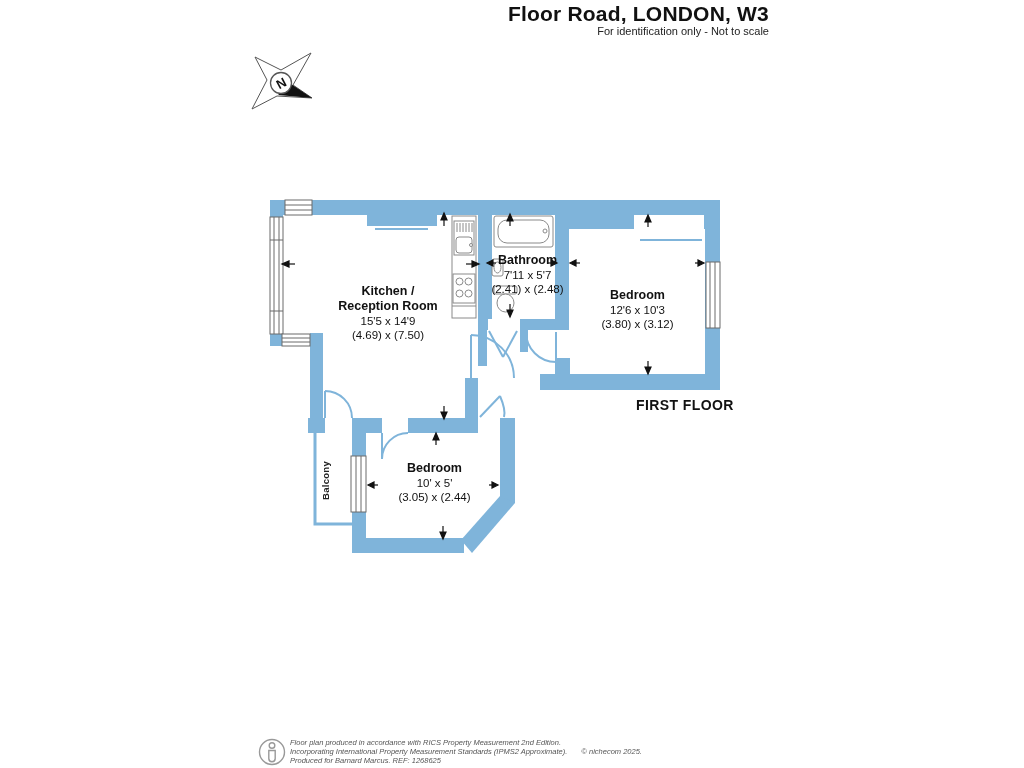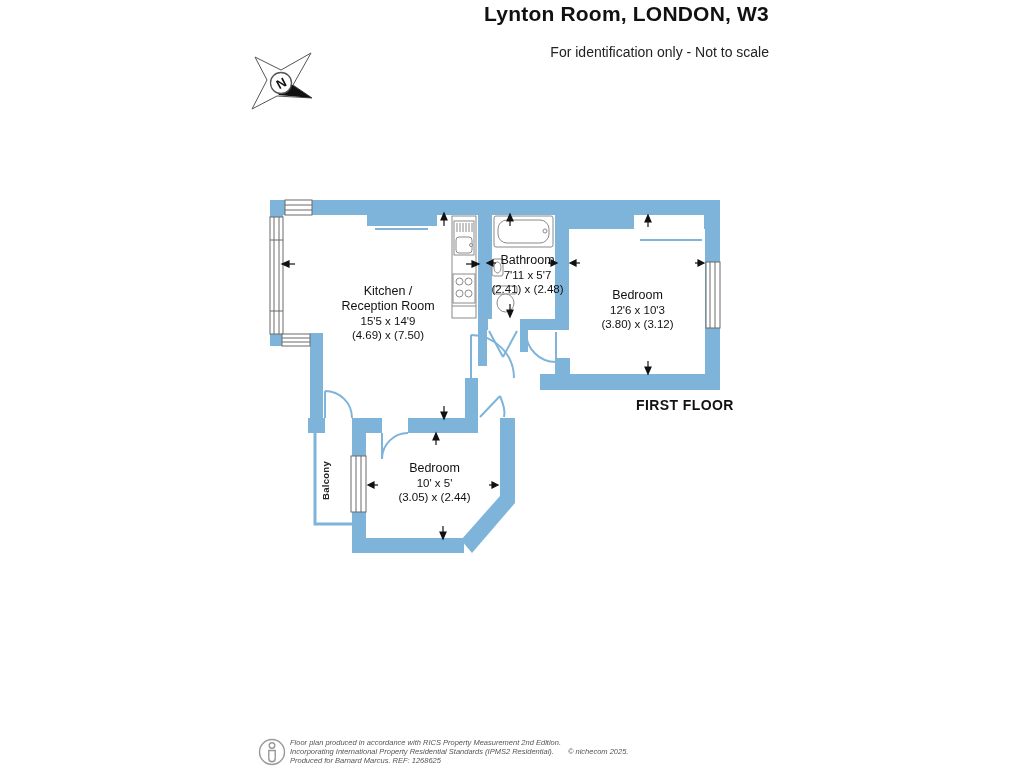--- a/index.html
+++ b/index.html
@@ -6,24 +6,24 @@
   body{
     width:1024px;height:768px;position:relative;background:#ffffff;
     font-family:"Liberation Sans", sans-serif;color:#111;overflow:hidden;
   }
   #plan-svg{position:absolute;left:0;top:0;z-index:1;}
   .txt{position:absolute;z-index:2;}
   
   .header{right:255px;top:1px;text-align:right;}
   .title{font-size:21px;font-weight:bold;line-height:25px;letter-spacing:.2px;}
   .area{font-size:13.5px;line-height:16px;margin-top:3px;}
-  .disclaimer{font-size:14px;line-height:11px;margin-top:21px;color:#222;}
+  .disclaimer{font-size:11px;line-height:11px;margin-top:0;color:#222;}
   
   .room-label{text-align:center;}
-  .room-name{font-weight:normal;font-size:12.5px;line-height:15px;}
+  .room-name{font-weight:bold;font-size:12.5px;line-height:15px;}
   .room-dims{font-size:11.5px;line-height:14px;}
   .kitchen-label{left:288px;top:284px;width:200px;}
   .bathroom-label{left:455px;top:253px;width:145px;}
   .bedroom1-label{left:555px;top:288px;width:165px;}
   .bedroom2-label{left:352px;top:461px;width:165px;}
   .floor-label{left:636px;top:397px;font-weight:bold;font-size:14px;letter-spacing:.4px;text-align:right;}
   .balcony-label{
     left:320px;top:458px;width:13px;height:44px;
     writing-mode:vertical-rl;transform:rotate(180deg);
     font-size:9.5px;font-weight:bold;letter-spacing:.3px;text-align:center;color:#222;
@@ -215,21 +215,21 @@
   </g>
 
   <g stroke="#999" fill="none" stroke-width="1.4">
     <circle cx="272" cy="752" r="12.5"></circle>
     <circle cx="272" cy="745.5" r="2.8"></circle>
     <path d="M 268.8,750.5 h 6.4 v 8 a 3.2,3.2 0 0 1 -6.4,0 z"></path>
   </g>
 </svg>
 
 <div class="txt header">
-  <div class="title">Lynton Room, LONDON, W3</div>
+  <div class="title">Floor Road, LONDON, W3</div>
   <div class="disclaimer">For identification only - Not to scale</div>
 </div>
 
 <div class="txt room-label kitchen-label">
   <div class="room-name">Kitchen /</div>
   <div class="room-name">Reception Room</div>
   <div class="room-dims">15'5 x 14'9</div>
   <div class="room-dims">(4.69) x (7.50)</div>
 </div>
 
@@ -250,15 +250,15 @@
   <div class="room-dims">10' x 5'</div>
   <div class="room-dims">(3.05) x (2.44)</div>
 </div>
 
 <div class="txt balcony-label">Balcony</div>
 
 <div class="txt floor-label">FIRST FLOOR</div>
 
 <div class="txt footer">
   <div>Floor plan produced in accordance with RICS Property Measurement 2nd Edition.</div>
-  <div><span>Incorporating International Property Residential Standards (IPMS2 Residential).</span><span class="sep"></span><span>© nichecom 2025.</span></div>
+  <div><span>Incorporating International Property Measurement Standards (IPMS2 Approximate).</span><span class="sep"></span><span>© nichecom 2025.</span></div>
   <div>Produced for Barnard Marcus.   REF: 1268625</div>
 </div>
 
 </body></html>

